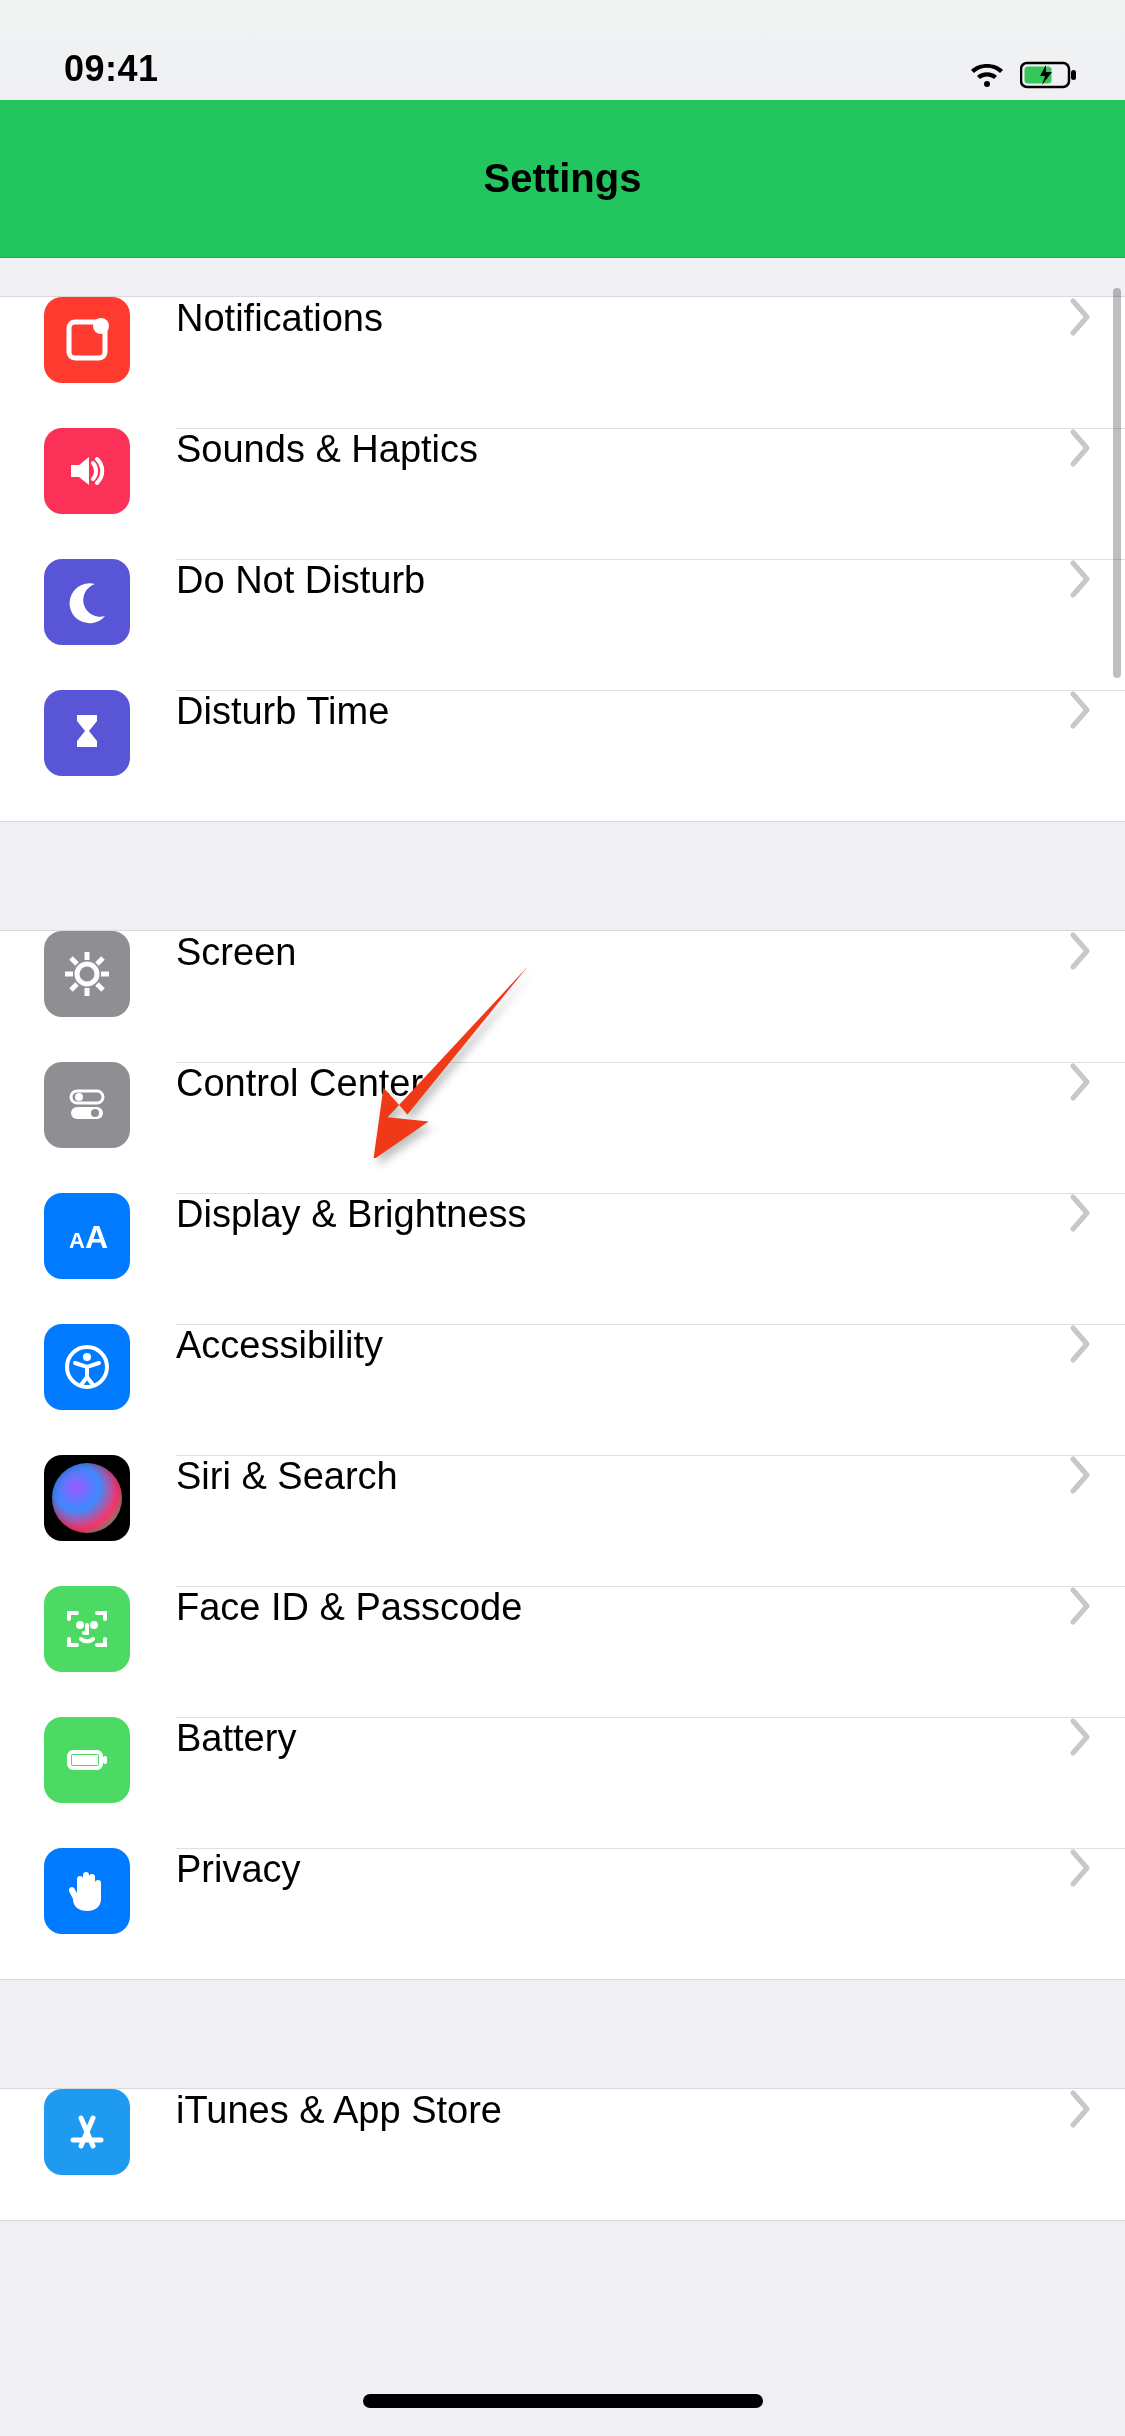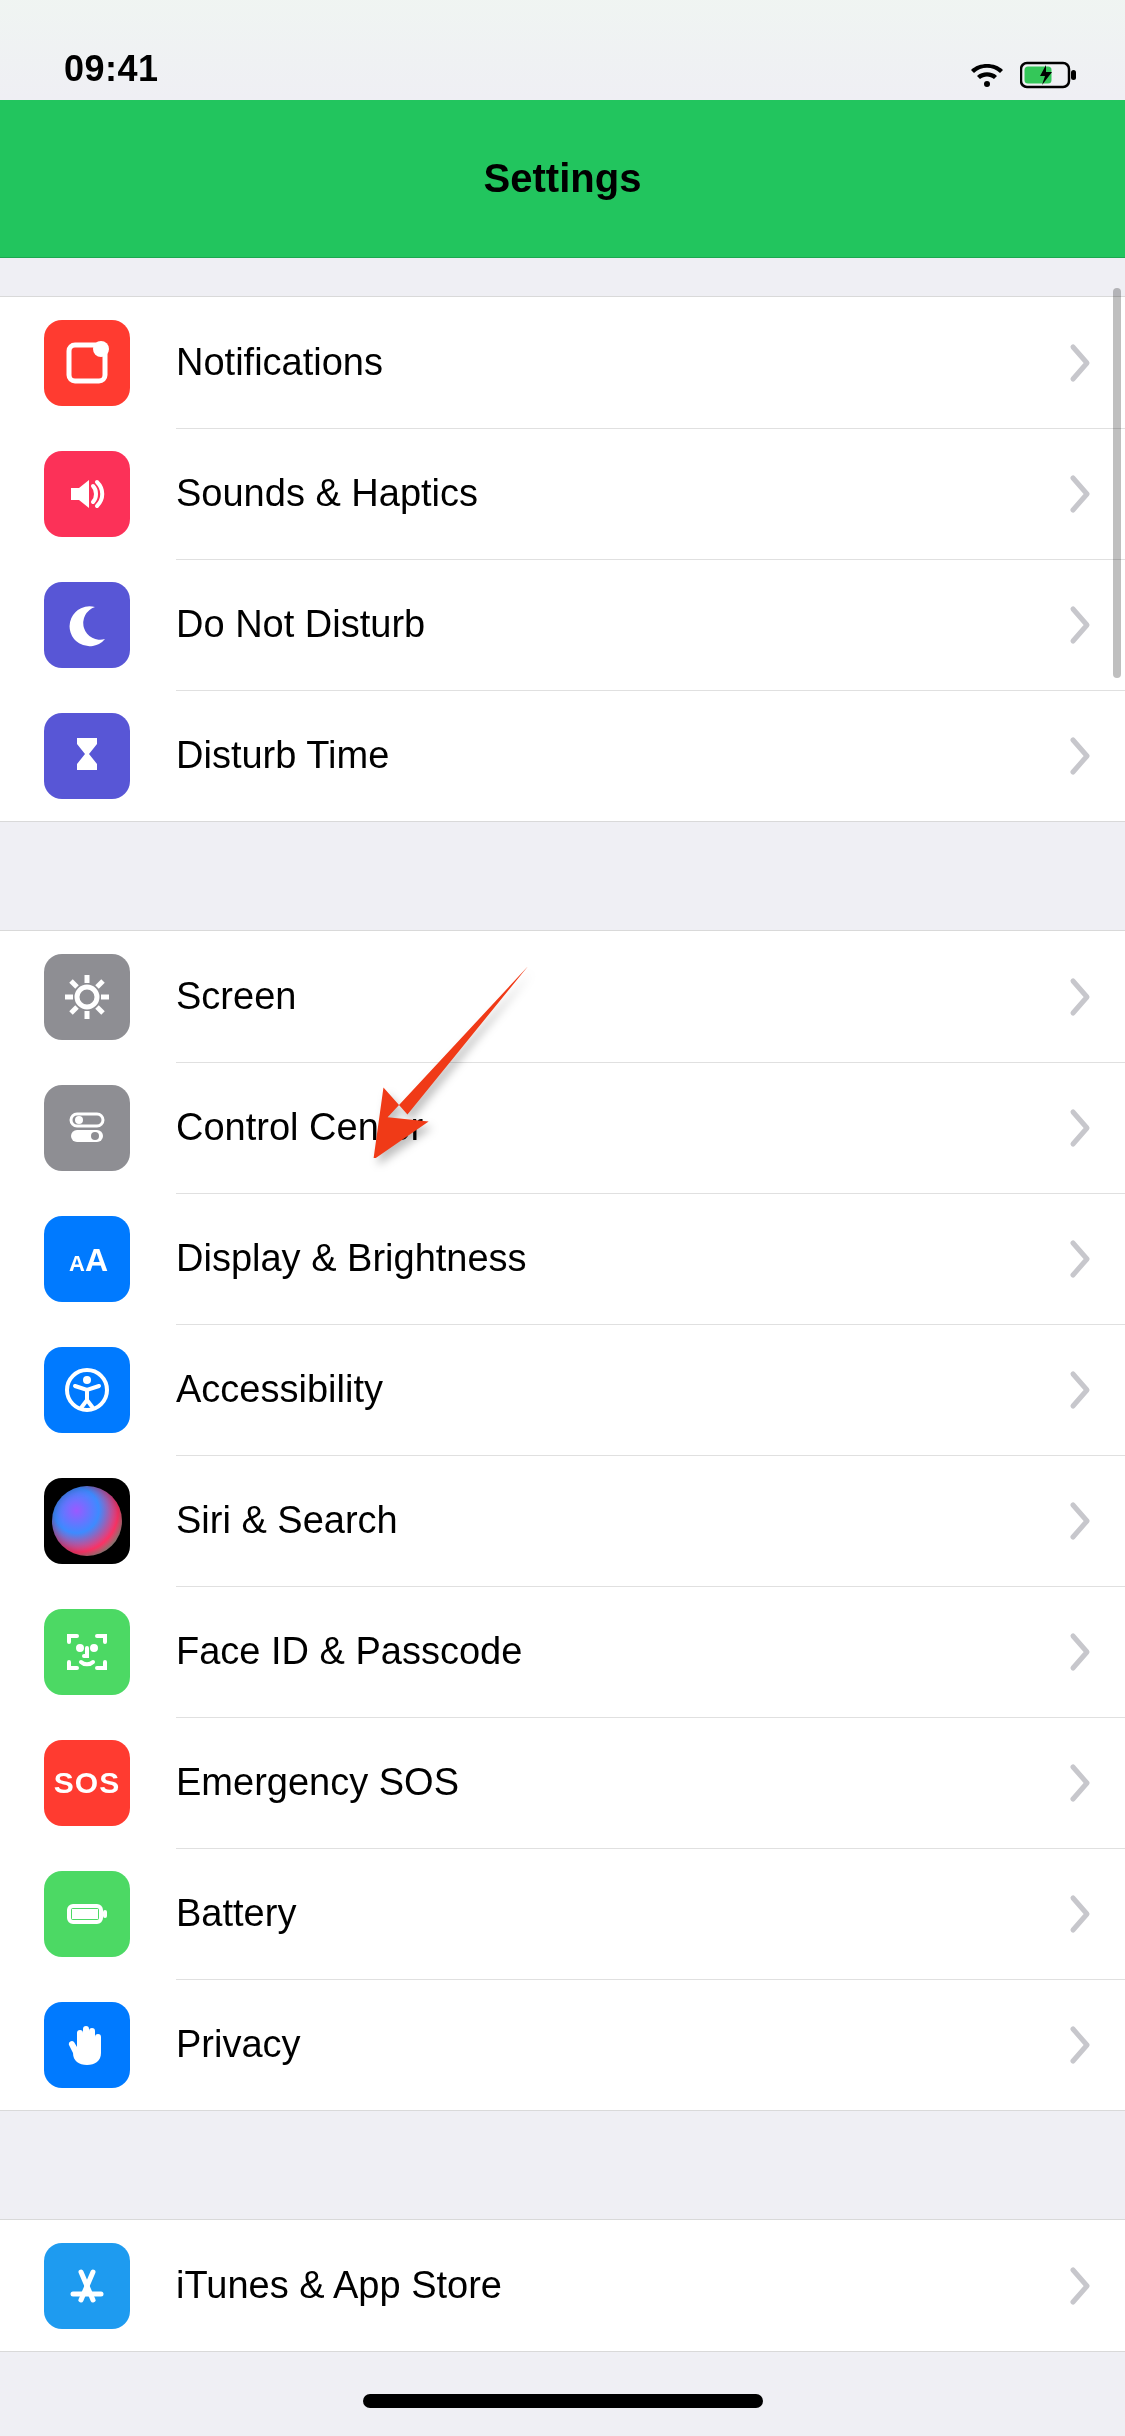--- a/index.html
+++ b/index.html
@@ -54,21 +54,21 @@
   .group-spacer { height: 38px; }
   .group-spacer.lg { height: 108px; }
 
   .group {
     background: #fff;
     border-top: 1px solid rgba(0,0,0,0.15);
     border-bottom: 1px solid rgba(0,0,0,0.15);
   }
   .row {
     display: flex;
-    align-items: center;
+    align-items: flex-start;
     height: 131px;
     padding-left: 44px;
     padding-right: 30px;
     position: relative;
   }
   .row + .row::before {
     content: "";
     position: absolute;
     top: 0; left: 176px; right: 0;
     height: 1px;
@@ -338,31 +338,20 @@
           </svg>
       </div>
       <div class="row-label">Face ID &amp; Passcode</div>
       <span class="chevron">
           <svg viewBox="0 0 26 40">
             <path d="M4 4l14 16L4 36" fill="none" stroke="currentColor" stroke-width="5" stroke-linecap="round" stroke-linejoin="round"></path>
           </svg>
         </span>
     </div>
     <div class="row">
-      <div class="icon-box bg-sos">
-        <span class="sos-text">SOS</span>
-      </div>
-      <div class="row-label">Emergency SOS</div>
-      <span class="chevron">
-          <svg viewBox="0 0 26 40">
-            <path d="M4 4l14 16L4 36" fill="none" stroke="currentColor" stroke-width="5" stroke-linecap="round" stroke-linejoin="round"></path>
-          </svg>
-        </span>
-    </div>
-    <div class="row">
       <div class="icon-box bg-battery">
         <svg viewBox="0 0 52 52">
             <rect x="8" y="18" width="32" height="16" rx="4" fill="none" stroke="#fff" stroke-width="4"></rect>
             <rect x="11" y="21" width="26" height="10" fill="#fff"></rect>
             <rect x="42" y="22" width="4" height="8" rx="2" fill="#fff"></rect>
           </svg>
       </div>
       <div class="row-label">Battery</div>
       <span class="chevron">
           <svg viewBox="0 0 26 40">

